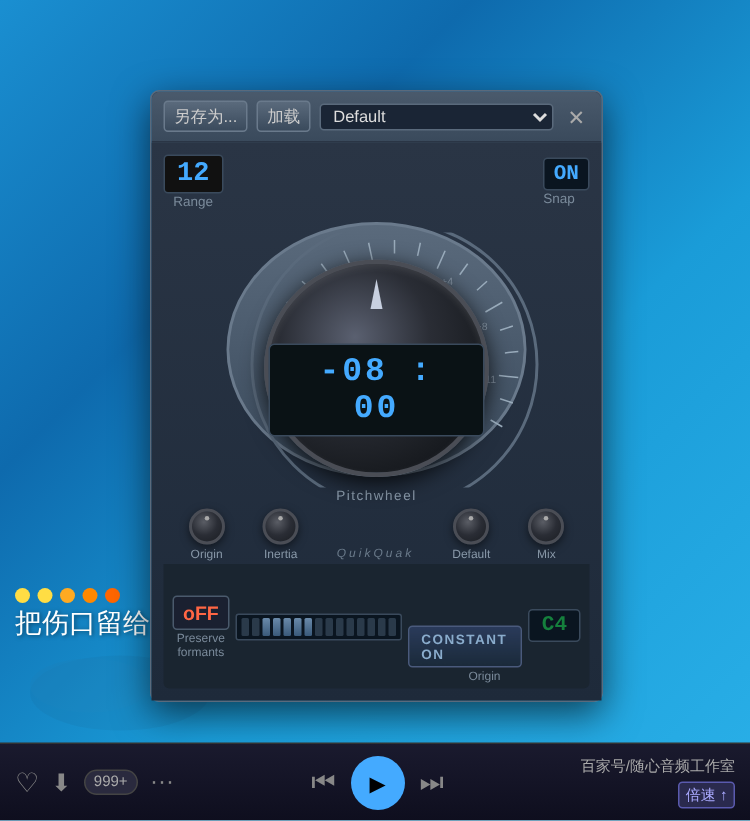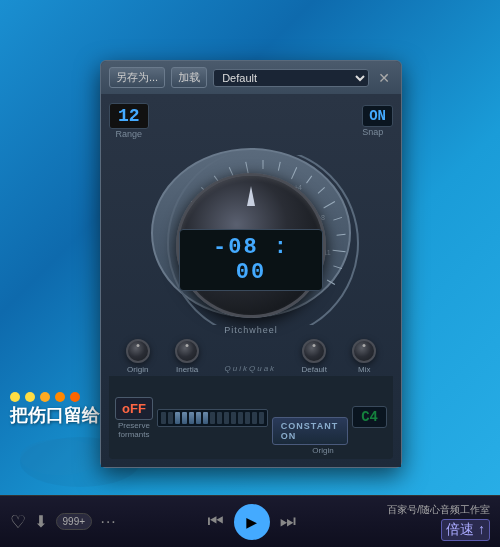--- a/index.html
+++ b/index.html
@@ -12,21 +12,21 @@
       background: linear-gradient(135deg, #1a8fd1 0%, #0e6aad 30%, #1a9cd8 60%, #2ab0e8 100%);
     }
 
     
     .lyrics-text {
       position: absolute;
       bottom: 120px;
       left: 10px;
       color: white;
       font-size: 18px;
-      font-weight: bold;
+      font-weight: normal;
       text-shadow: 1px 1px 3px rgba(0,0,0,0.5);
     }
 
     
     .dots-row {
       position: absolute;
       bottom: 145px;
       left: 10px;
       display: flex;
       gap: 5px;
@@ -393,21 +393,21 @@
       font-size: 14px;
     }
     .next-btn { color: #888; font-size: 18px; cursor: pointer; }
     .source-text { color: #aaa; font-size: 10px; text-align: right; line-height: 1.4; }
     .speed-badge {
       background: #2a2a4e;
       border: 1px solid #5a5aae;
       border-radius: 3px;
       padding: 1px 4px;
       color: #aaf;
-      font-size: 14px;
+      font-size: 10px;
     }
 
     
     .brand-label {
       text-align: center;
       color: #6a7a8a;
       font-size: 8px;
       letter-spacing: 2px;
       font-style: italic;
       padding: 1px 0;

